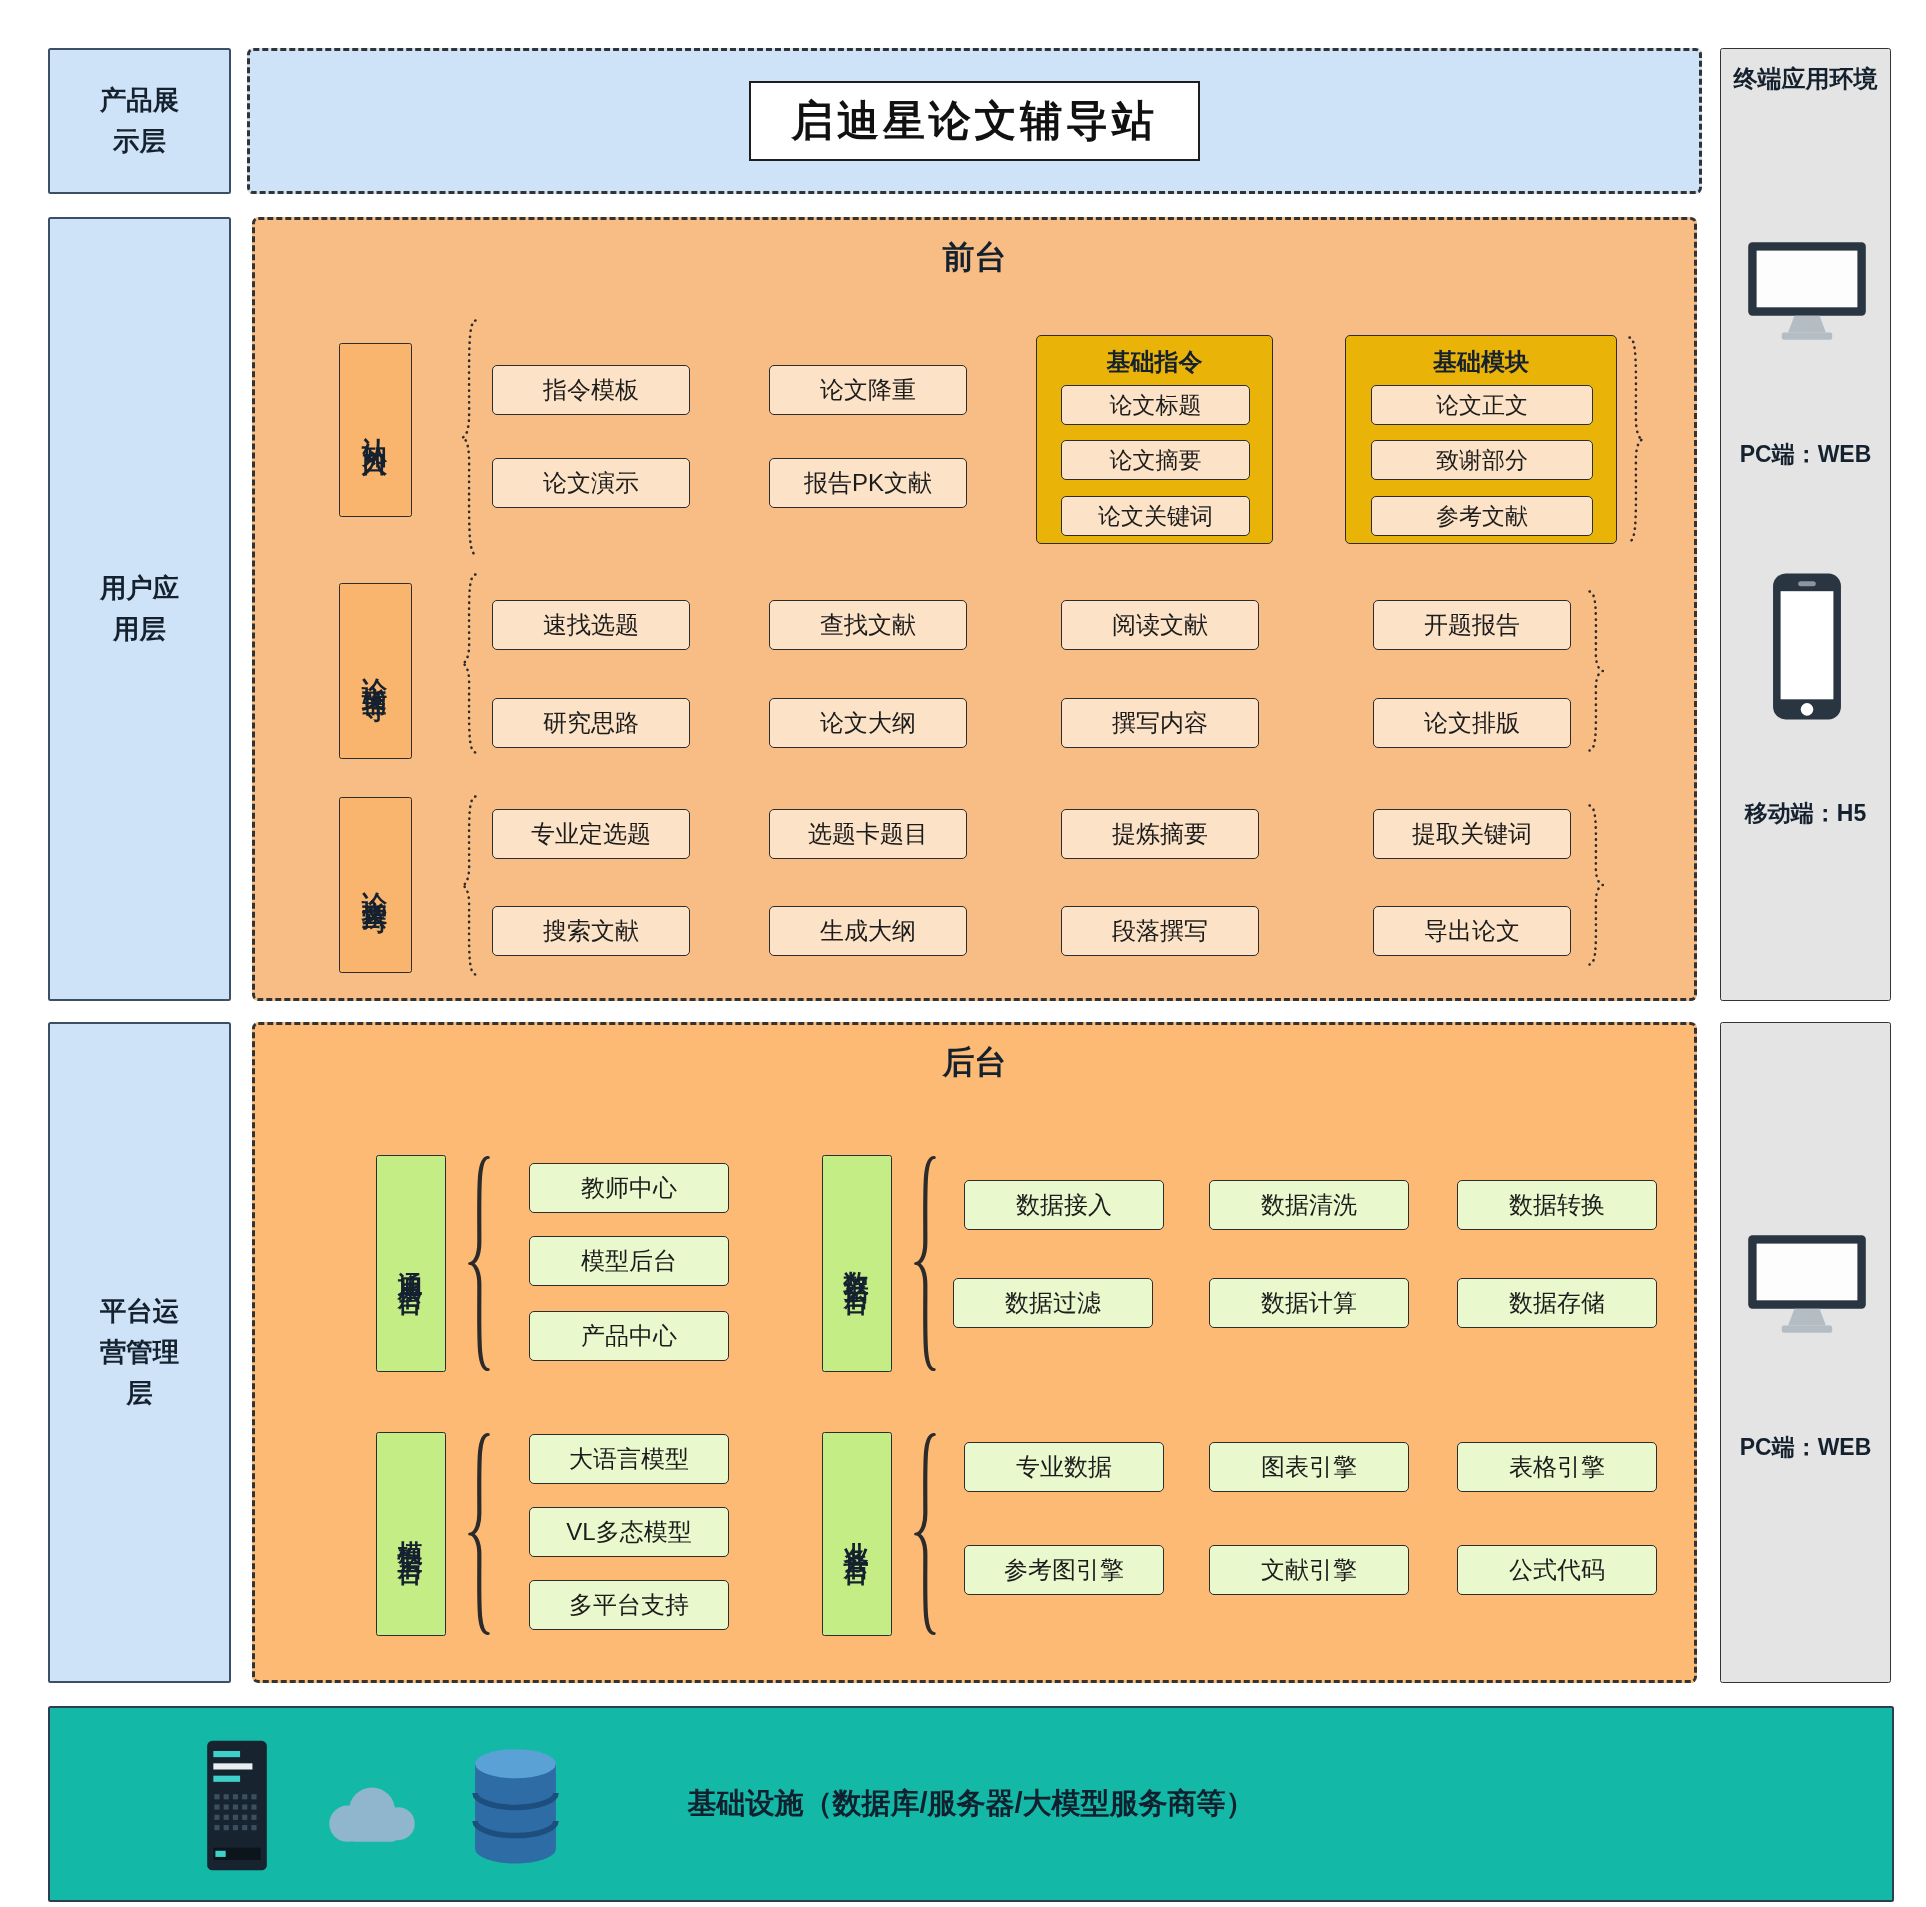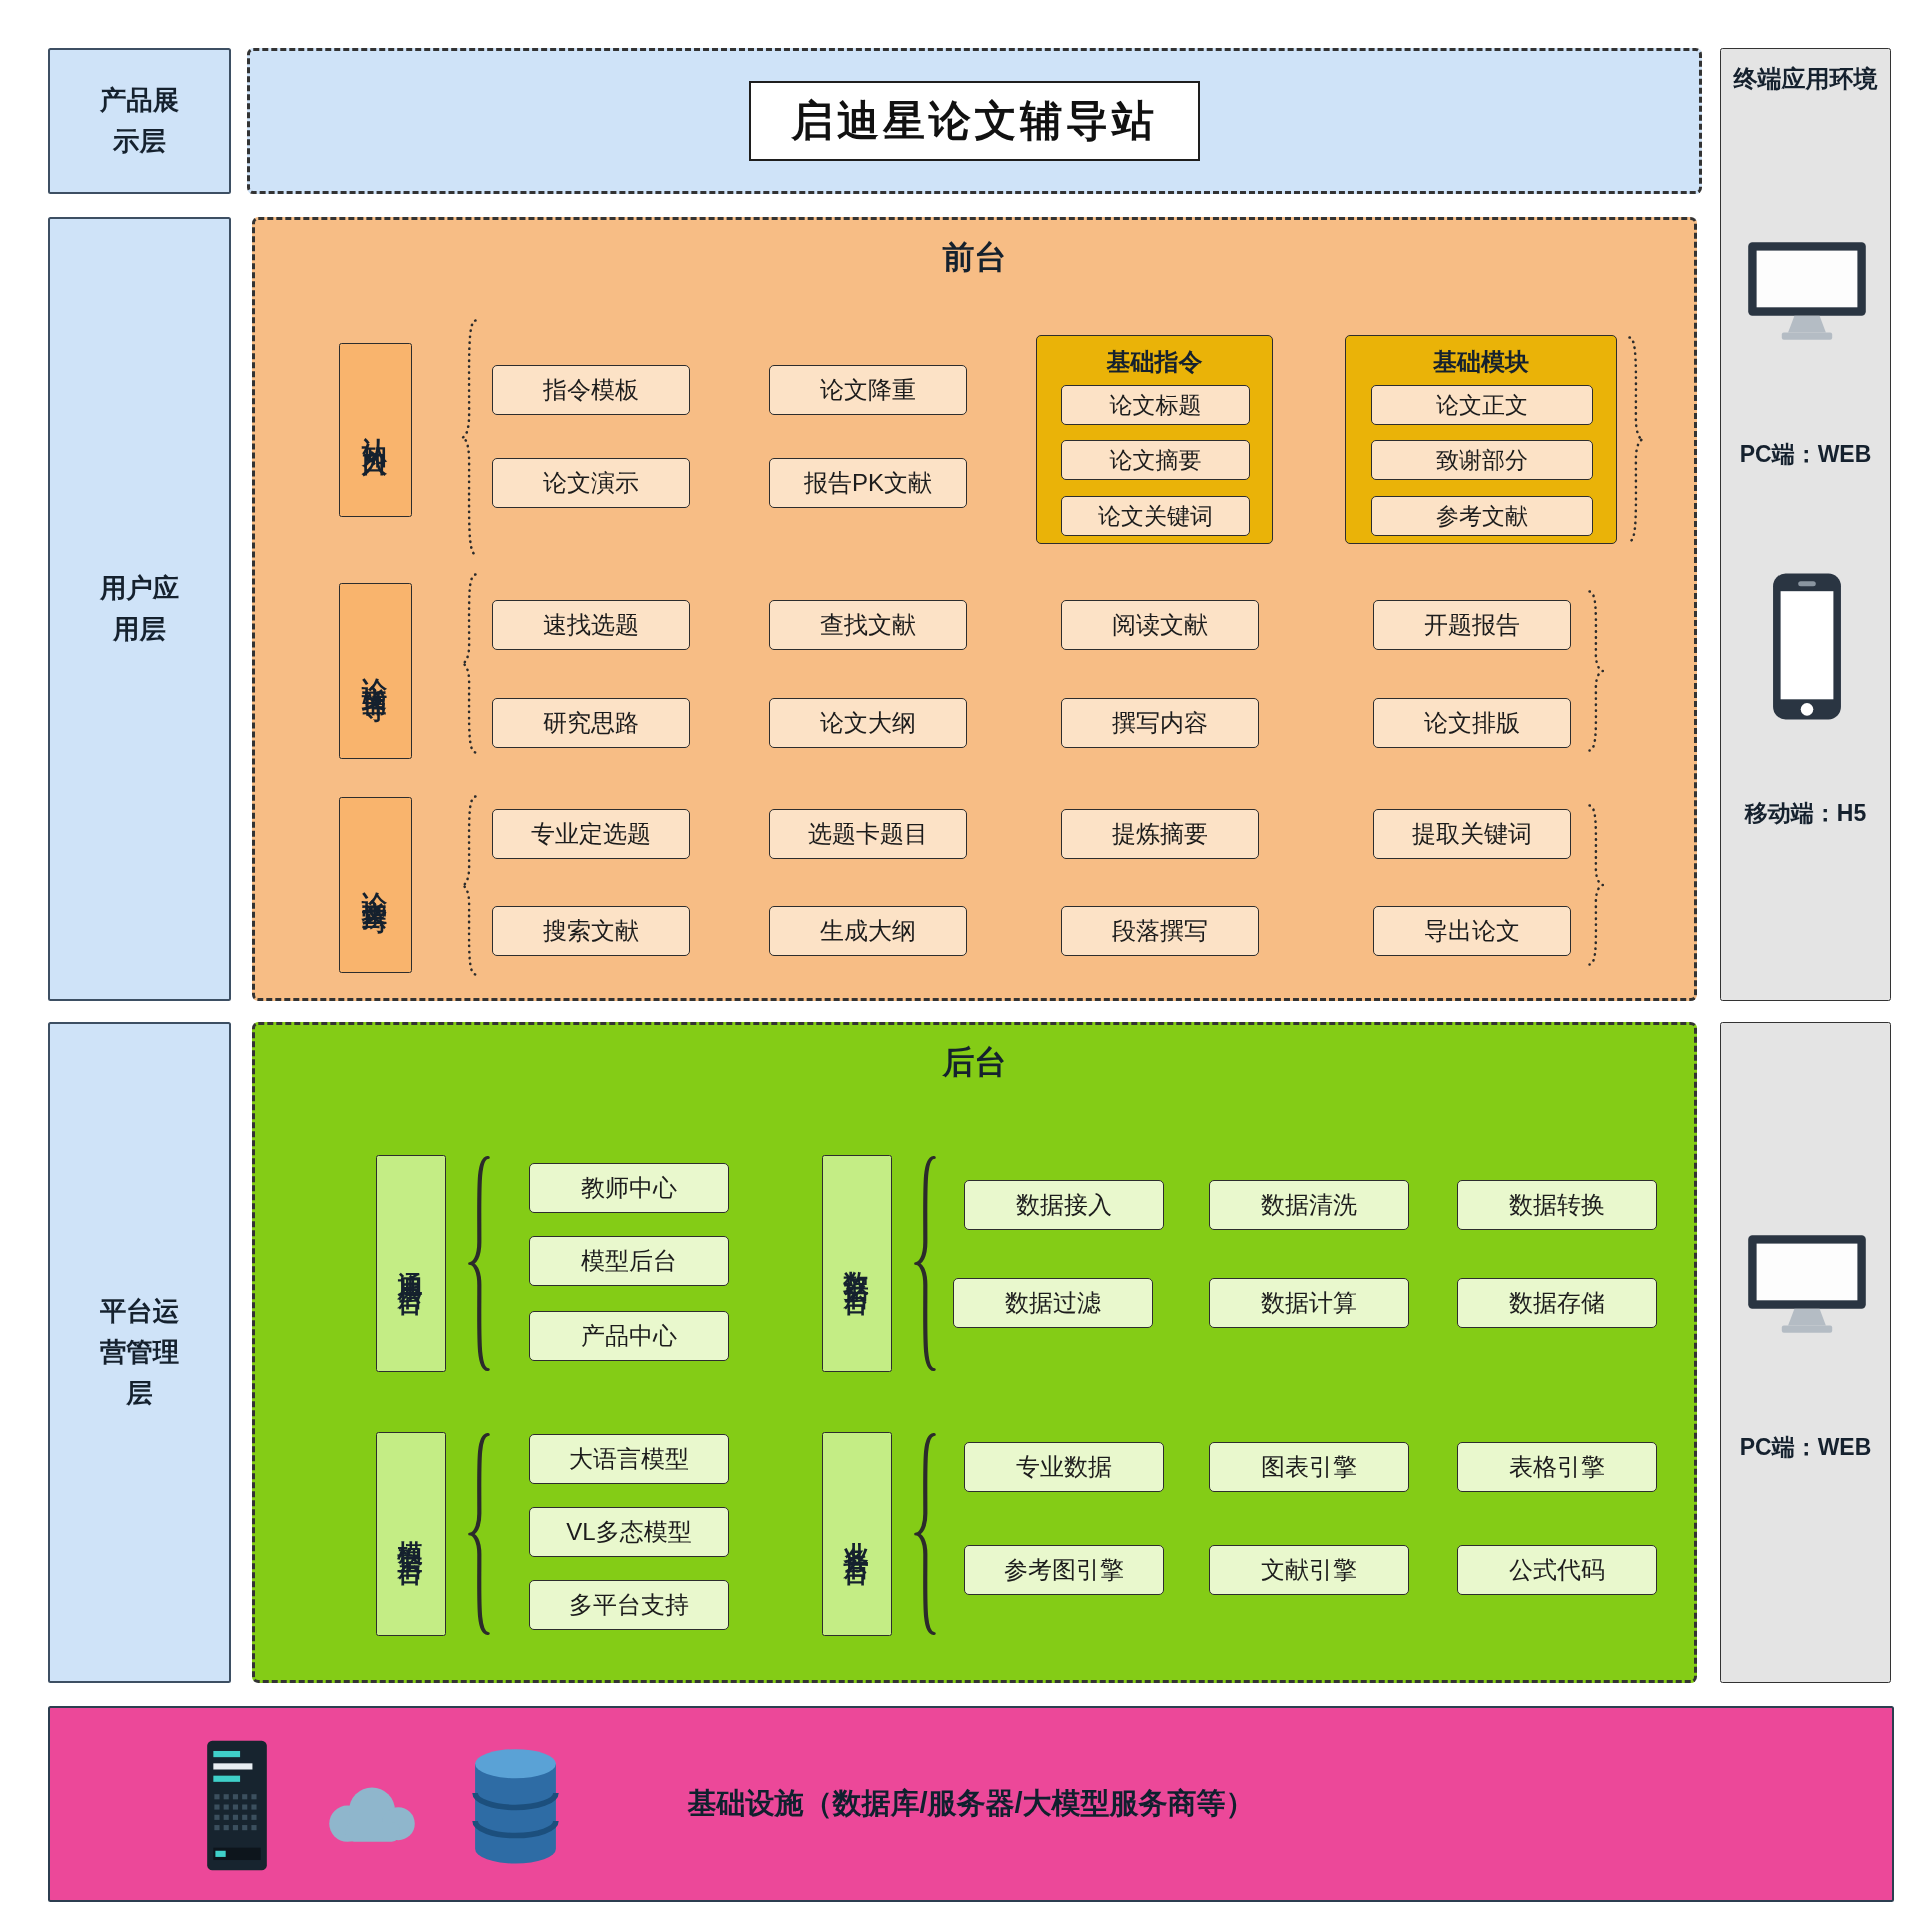--- a/index.html
+++ b/index.html
@@ -8,42 +8,42 @@
   .abs { position:absolute; }
 
   .layer-label { background:#cfe3f8; border:2.5px solid #3d4f63; display:flex; align-items:center; justify-content:center;
                  text-align:center; font-weight:bold; font-size:26.4px; color:#15212e; padding:6.3px 40px; line-height:1.55; border-radius:2.5px; }
 
   .dashed-panel { border:3.1px dashed #333; border-radius:6.3px; }
   .title-wrap { background:#cfe3f8; display:flex; align-items:center; justify-content:center; }
   .title-box { background:#fff; border:2.5px solid #1e1e1e; font-size:42px; font-weight:bold; padding:10px 40px; color:#111; letter-spacing:3.8px; }
 
   .front { background:#f7bd85; }
-  .back  { background:#84cc16; }
+  .back  { background:#fdba74; }
   .panel-label { position:absolute; top:16.4px; left:0; right:0; text-align:center; font-size:32px; font-weight:bold; color:#15212e; }
 
   .vlabel { display:flex; align-items:center; justify-content:center; writing-mode:vertical-lr; text-orientation:upright;
             font-size:25px; font-weight:bold; color:#15212e; border:1.9px solid #2d2d2d; border-radius:2.5px; letter-spacing:6.3px; }
   .vlabel.orange { background:#f9b46d; }
   .vlabel.green  { background:#c4ed85; }
 
   .node { display:flex; align-items:center; justify-content:center; border:1.9px solid #2d2d2d; border-radius:5px;
           font-size:24px; color:#1c1c1c; font-weight:500; text-align:center; }
   .node.peach { background:#fce2c6; }
   .node.lightgreen { background:#e9f8cd; }
   .node.small { font-size:23px; }
 
   .group { background:#eab308; border:1.9px solid #2d2d2d; border-radius:5px; }
   .group-label { text-align:center; padding-top:10px; font-size:24px; font-weight:600; color:#15212e; }
 
   .gray-panel { background:#e4e4e4; border:1.9px solid #333; border-radius:2.5px; }
   .gray-title { text-align:center; padding-top:14px; font-size:24px; font-weight:bold; color:#15212e; }
   .env-label { width:100%; text-align:center; font-size:23px; font-weight:bold; color:#15212e; }
 
-  .bottom-bar { background:#ec4899; border:2.5px solid #2c3e50; border-radius:2.5px; display:flex; align-items:center; justify-content:center; }
+  .bottom-bar { background:#14b8a6; border:2.5px solid #2c3e50; border-radius:2.5px; display:flex; align-items:center; justify-content:center; }
   .bar-text { font-size:29px; font-weight:bold; color:#10202e; }
 
   .brace path { fill:none; stroke:#2b2b2b; stroke-width:5; stroke-linecap:round; stroke-linejoin:round; }
   .brace.dotted path { stroke-width:4; stroke-dasharray:0.5 9; }
 </style>
 </head>
 <body>
 
 <div class="page">
 

